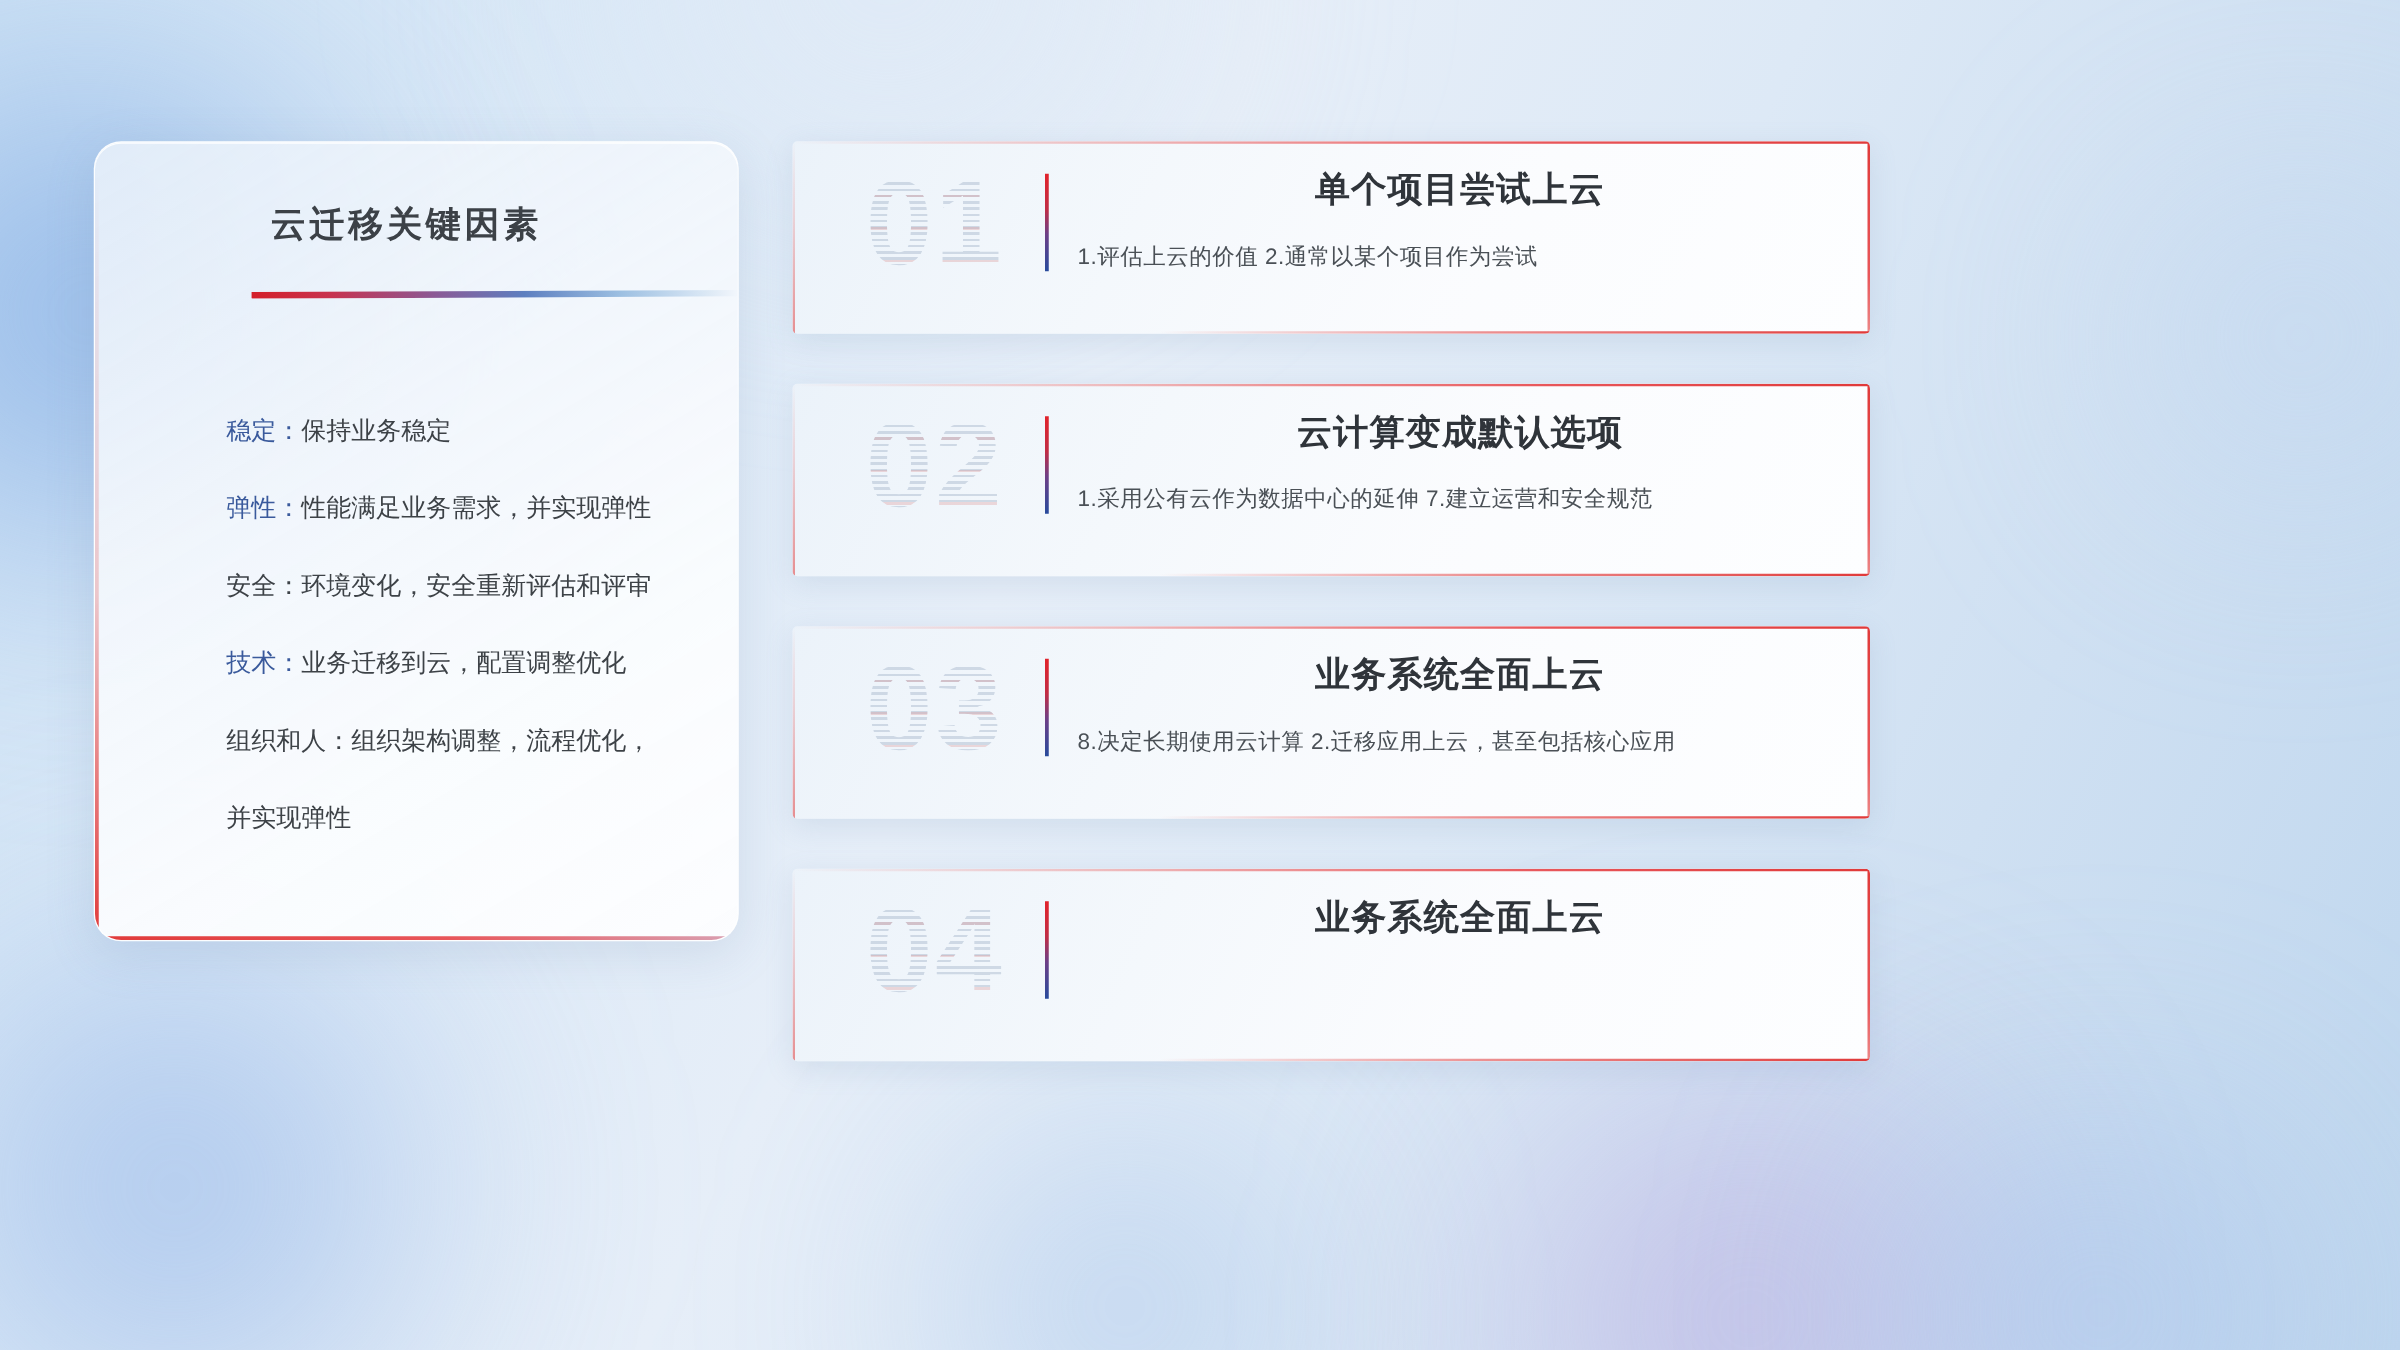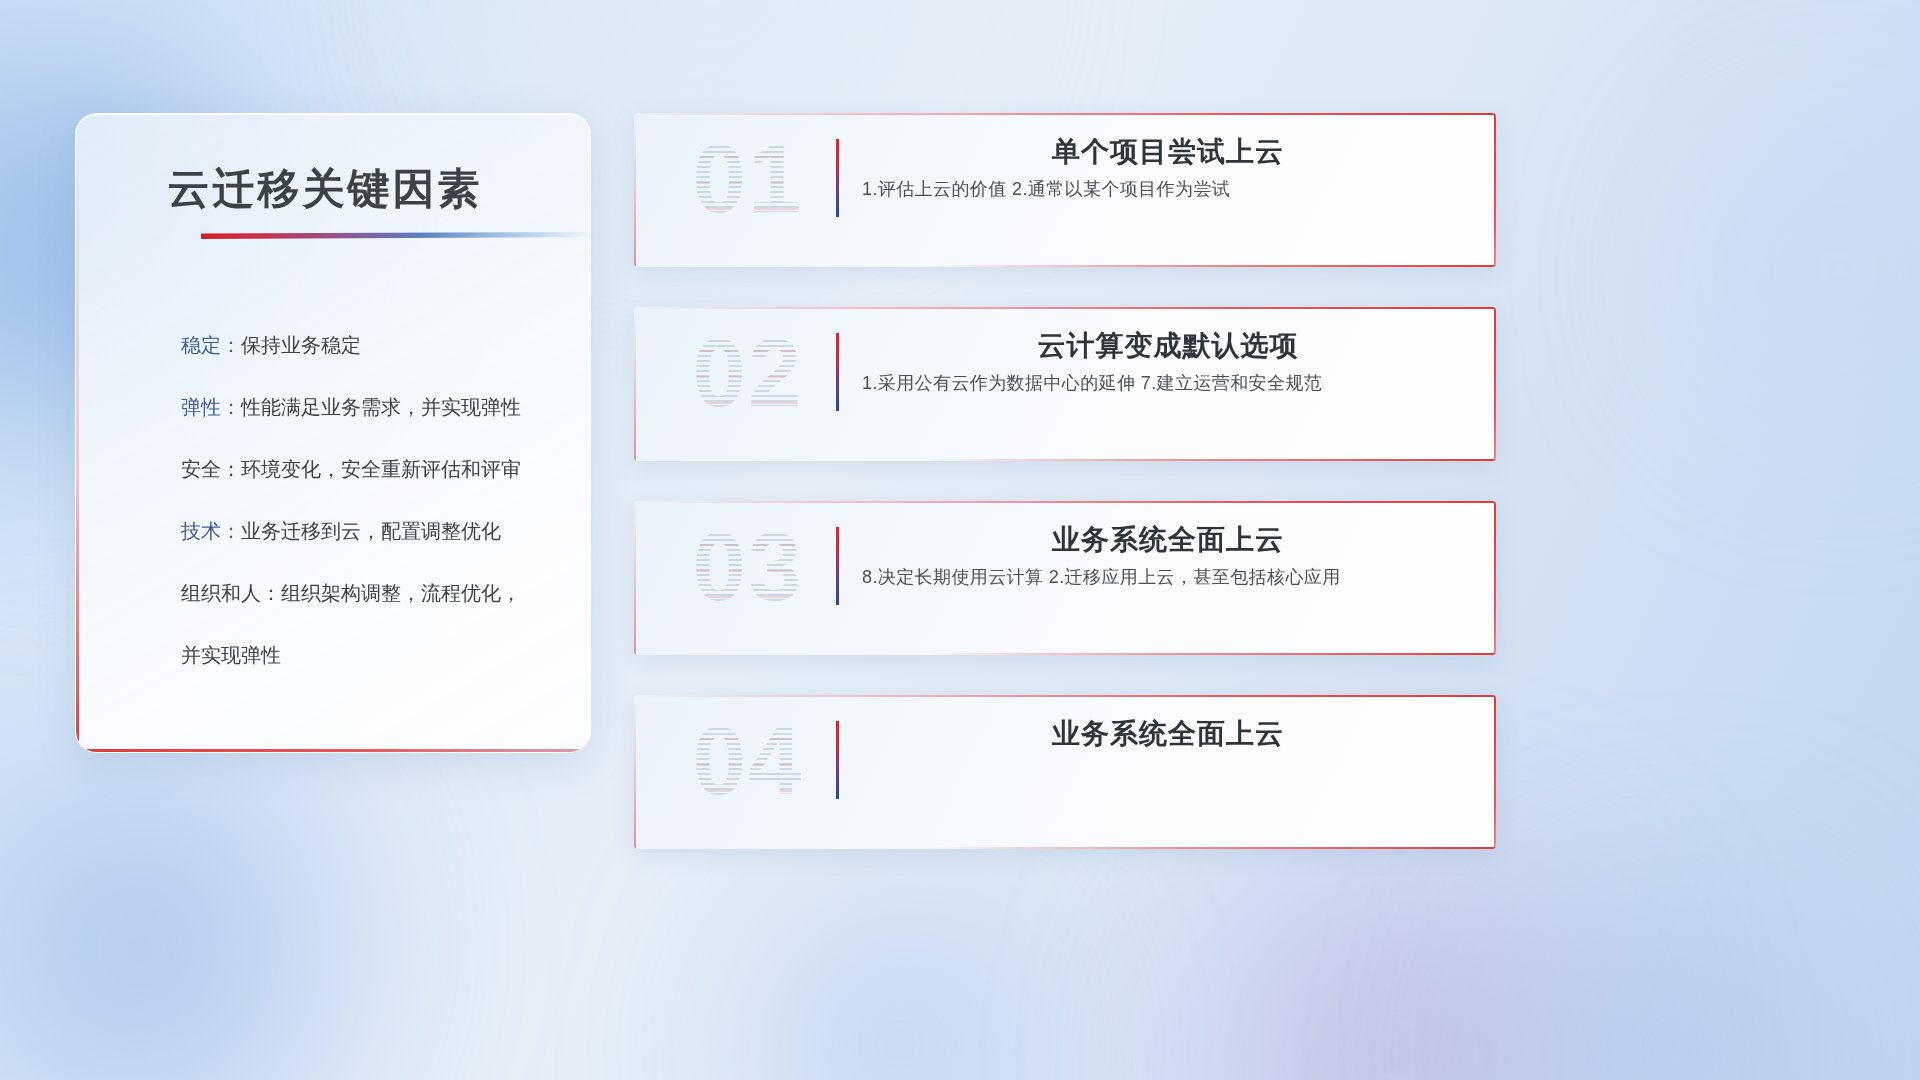--- a/index.html
+++ b/index.html
@@ -46,21 +46,21 @@
     content:""; position:absolute; left:0; right:0; bottom:0; height:3px;
     background:linear-gradient(90deg,#e03a3a 0%, #e8565a 55%, #d9a0b2 100%);
   }
   .left-panel::before{
     content:""; position:absolute; left:0; top:22px; bottom:0; width:3px;
     background:linear-gradient(180deg, rgba(224,58,58,0) 0%, rgba(224,58,58,.25) 55%, #e03a3a 100%);
   }
 
   .panel-title {
     position:absolute; left:0; right:16px; top:47px; text-align:center;
-    font-size:42px; font-weight:bold; color:#3c4147; letter-spacing:3px;
+    font-size:28px; font-weight:bold; color:#3c4147; letter-spacing:3px;
   }
   .title-rule {
     position:absolute; left:125px; top:118px; width:390px; height:7px;
     border-radius:1px;
     background:linear-gradient(90deg,#d4202a 0%, #c8324e 16%, #8a5a96 38%, #5d7fc0 56%, #9dc0e2 76%, rgba(190,216,238,0) 100%);
     clip-path:polygon(0 22%, 100% 0, 100% 72%, 0 100%);
   }
 
   .factor-list { position:absolute; left:105px; top:200px; right:28px; }
   .factor-row {
@@ -109,21 +109,21 @@
     mask-image:repeating-linear-gradient(180deg, transparent 0px, transparent 9px, #000 9px, #000 11px, transparent 11px, transparent 26px);
   }
 
   .accent-bar {
     position:absolute; left:202px; top:26px; width:3px; height:78px;
     background:linear-gradient(180deg,#e1232b 0%, #c12d45 36%, #6d3f86 62%, #274a9c 100%);
   }
 
   .card-text { position:absolute; left:228px; top:20px; right:22px; }
   .card-title { font-size:28px; font-weight:bold; color:#2f343a; letter-spacing:1px;text-align:center; }
-  .card-desc { margin-top:6px; font-size:18px; color:#4a5056; letter-spacing:.4px; }
+  .card-desc { margin-top:22px; font-size:18px; color:#4a5056; letter-spacing:.4px; }
 </style>
 </head>
 <body>
 
 <div class="bg">
   <div class="bg-base"></div>
   <div class="blob blob-5"></div>
   <div class="blob blob-1"></div>
   <div class="blob blob-2"></div>
   <div class="blob blob-6"></div>

